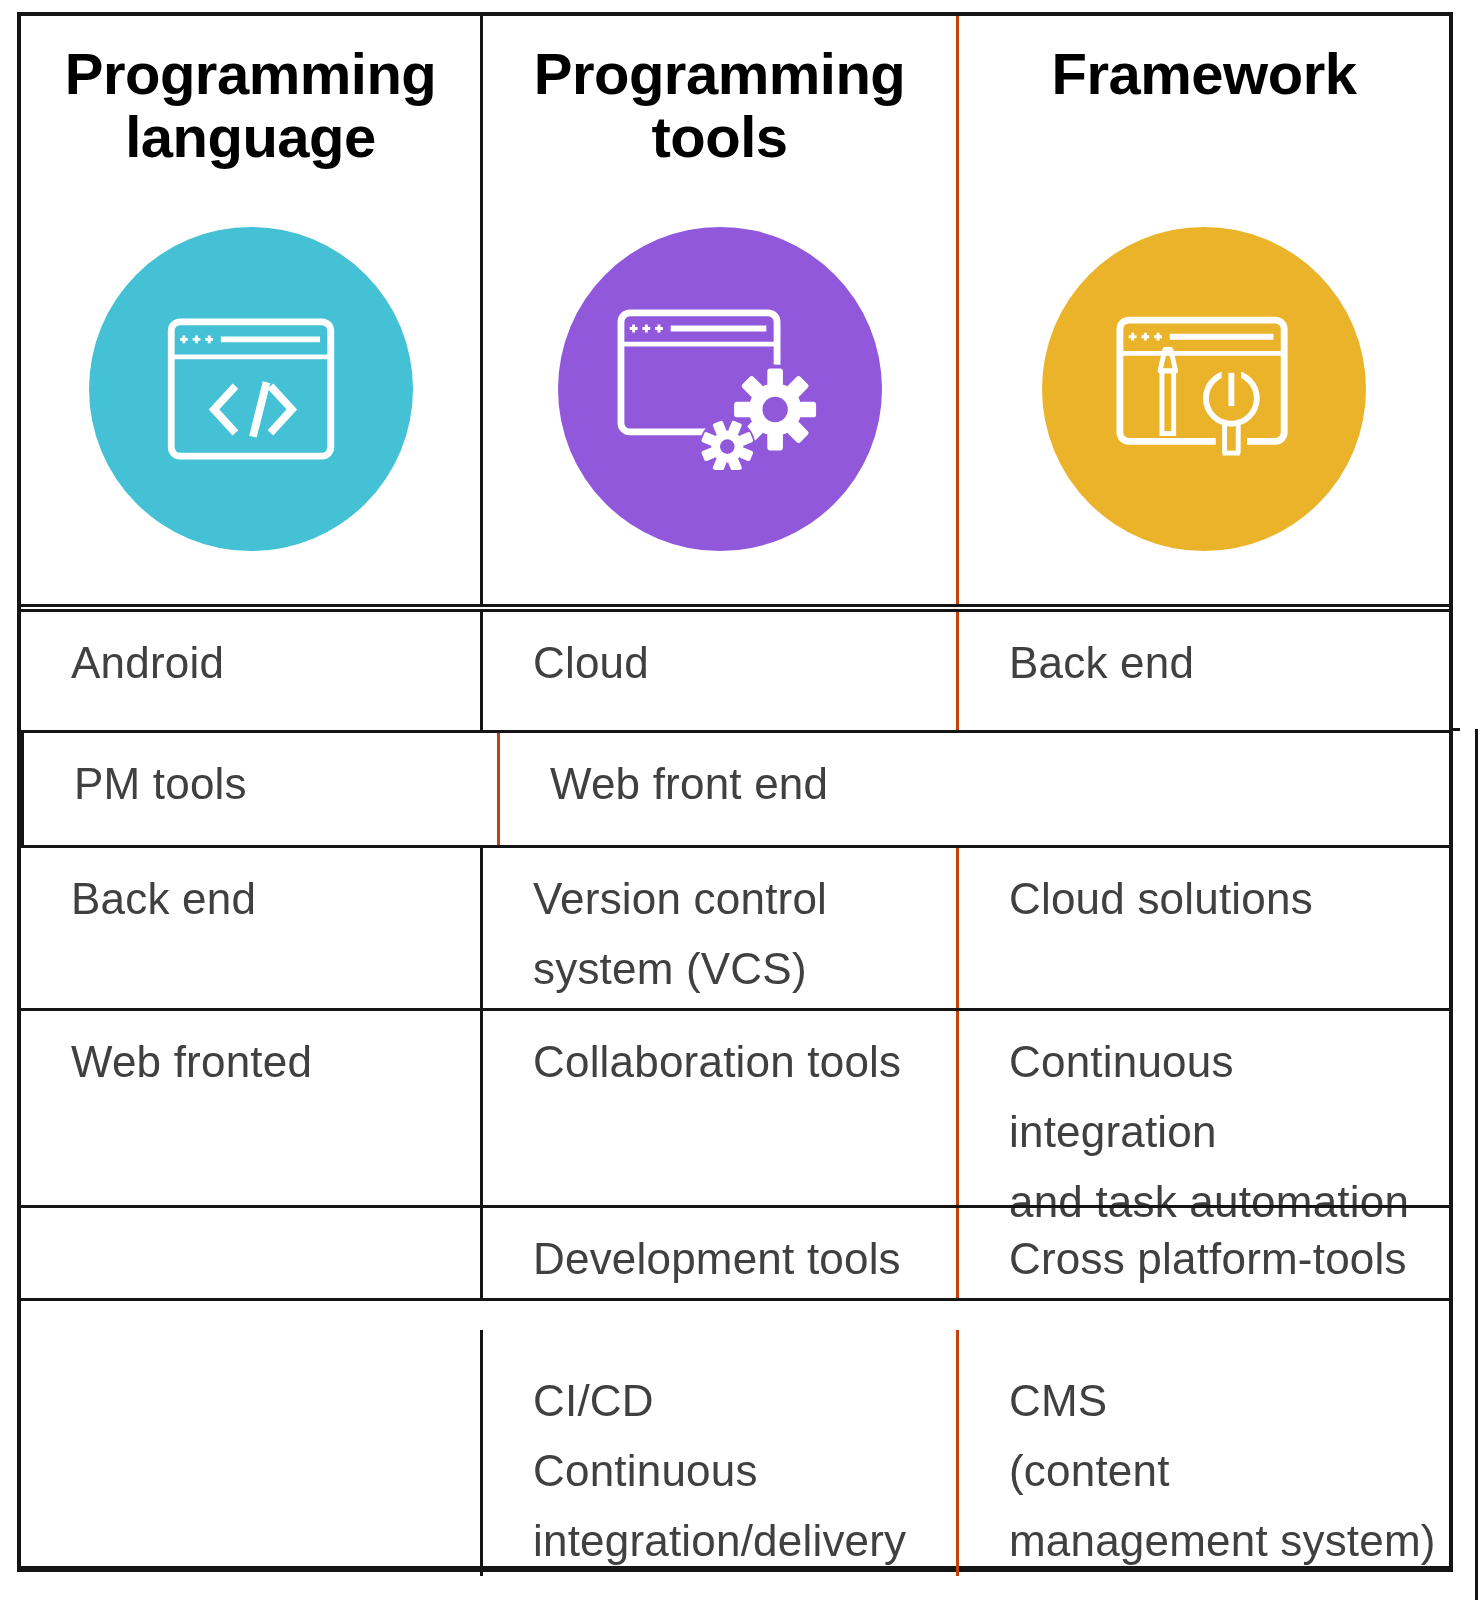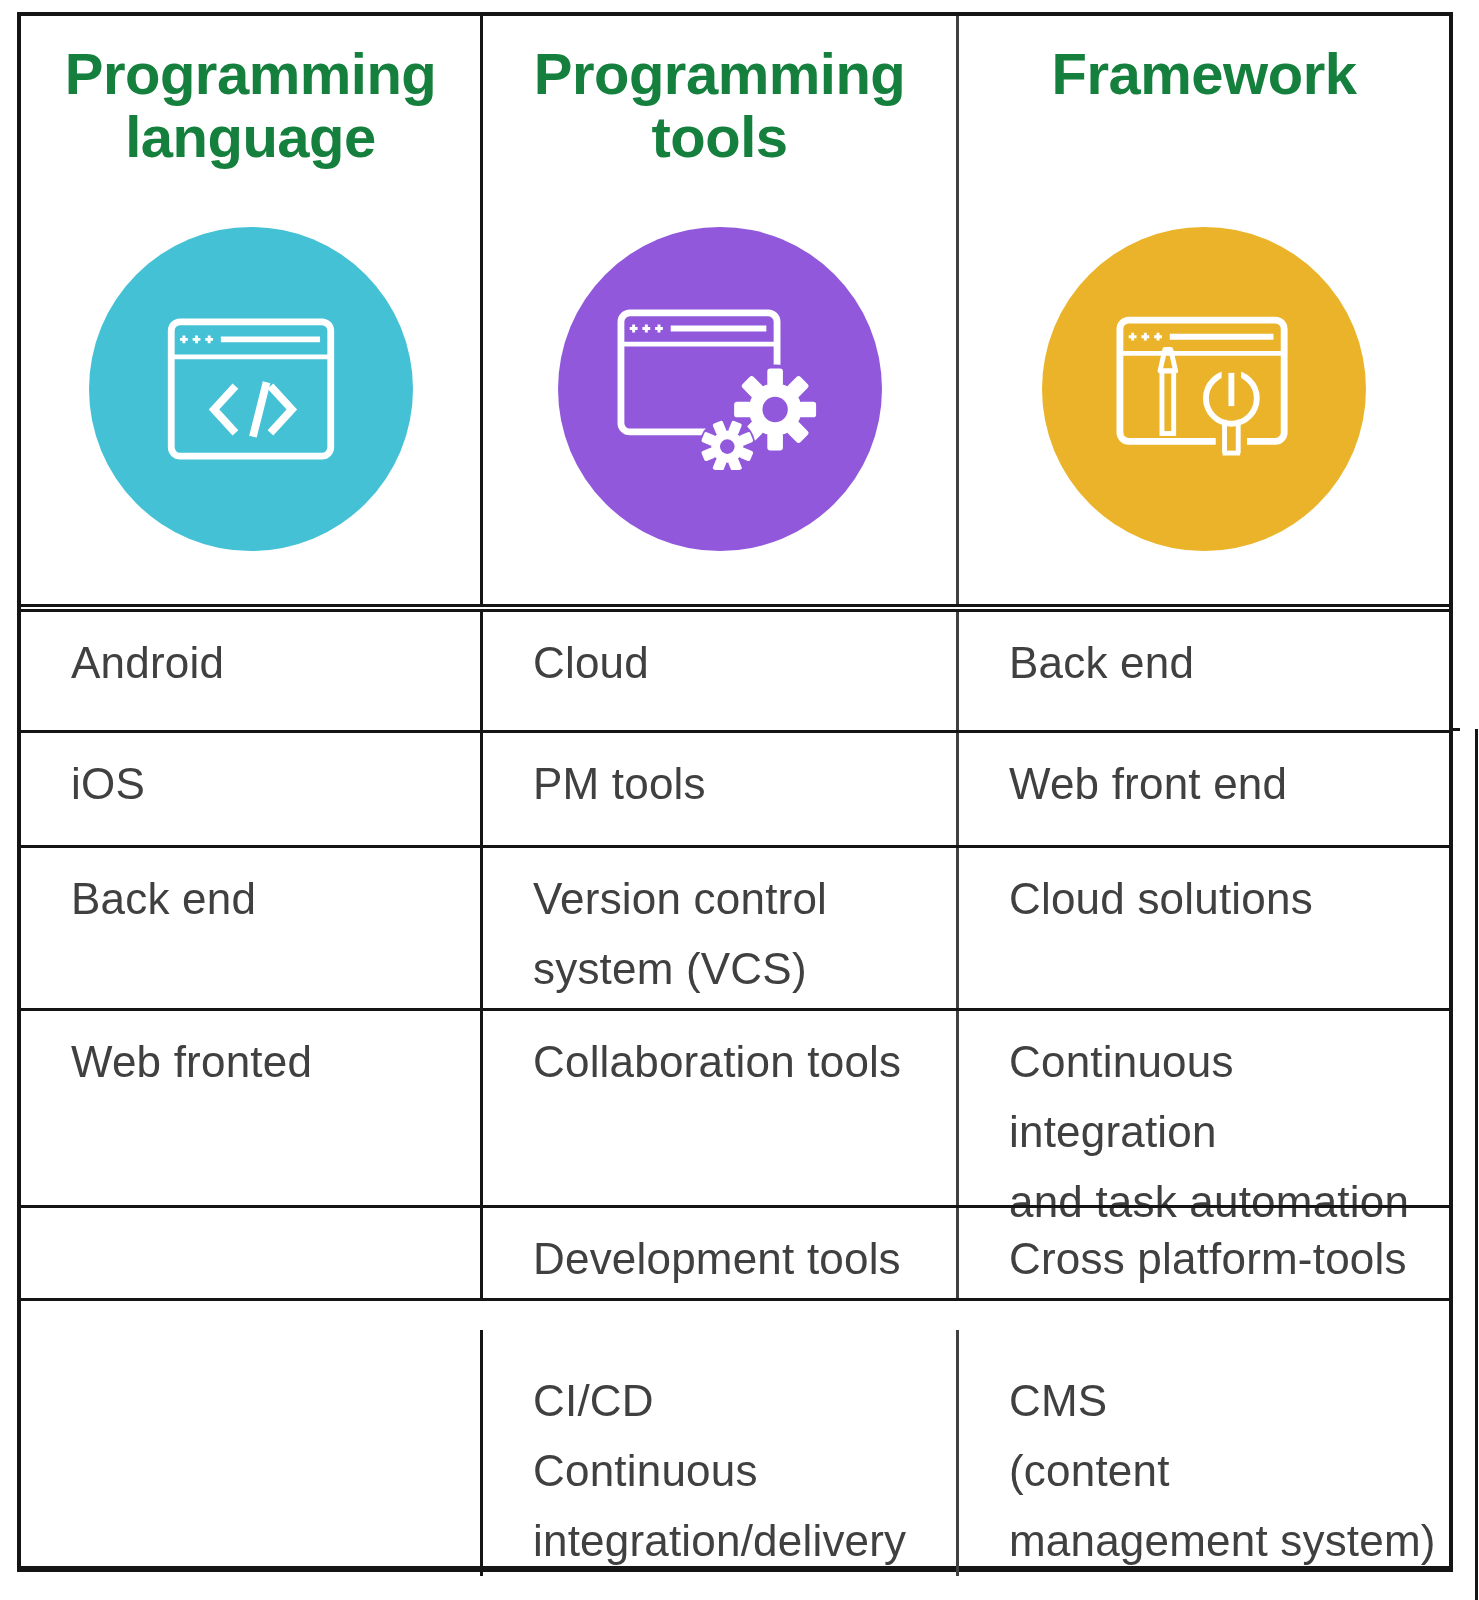--- a/index.html
+++ b/index.html
@@ -9,27 +9,27 @@
   }
   .table {
     position:absolute; left:17px; top:12px; width:1436px; height:1560px;
     box-sizing:border-box; border:4px solid #151515; border-bottom-width:6px;
     display:flex; flex-direction:column; background:#ffffff;
   }
   .row { display:flex; flex-direction:row; flex:0 0 auto; box-sizing:border-box; }
   .cell { box-sizing:border-box; }
   .col-0 { width:459px; }
   .col-1 { width:476px; border-left:3px solid #151515; }
-  .col-2 { width:493px; border-left:3px solid #404040; }
+  .col-2 { width:493px; border-left:3px solid #c2410c; }
 
   .header-row { height:588px; }
   .header-cell { position:relative; text-align:center; padding-top:26px; }
   .header-title {
     font-size:58px; font-weight:800; line-height:63px; letter-spacing:-0.5px;
-    color:#15803d; white-space:pre-line;
+    color:#000000; white-space:pre-line;
   }
   .circle {
     position:absolute; top:211px; left:50%; margin-left:-162px;
     width:324px; height:324px; border-radius:50%;
     background:var(--c); display:flex; align-items:center; justify-content:center;
   }
 
   .hdr-divider {
     flex:0 0 auto; height:8px;
     background:linear-gradient(to bottom,
@@ -157,21 +157,20 @@
 
     <div class="hdr-divider"></div>
 
     <div class="row data-row row-1">
       <div class="cell col-0">Android</div>
       <div class="cell col-1">Cloud</div>
       <div class="cell col-2">Back end</div>
     </div>
 
     <div class="row data-row row-2">
-      <div class="cell col-0">iOS</div>
       <div class="cell col-1">PM tools</div>
       <div class="cell col-2">Web front end</div>
     </div>
 
     <div class="row data-row row-3">
       <div class="cell col-0">Back end</div>
       <div class="cell col-1">Version control
 system (VCS)</div>
       <div class="cell col-2">Cloud solutions</div>
     </div>

